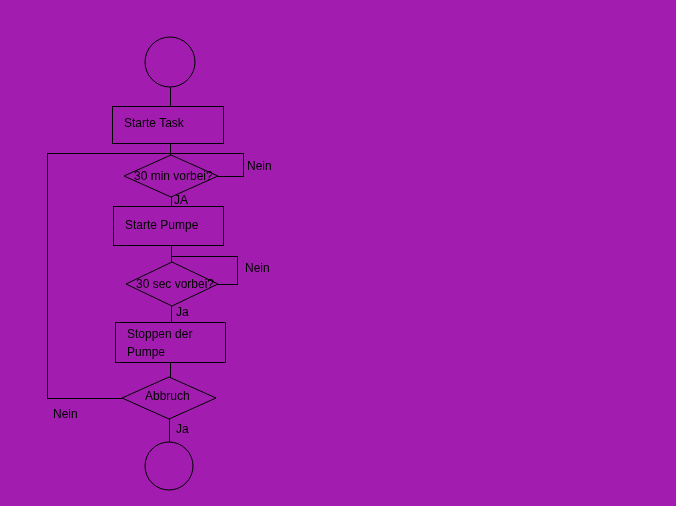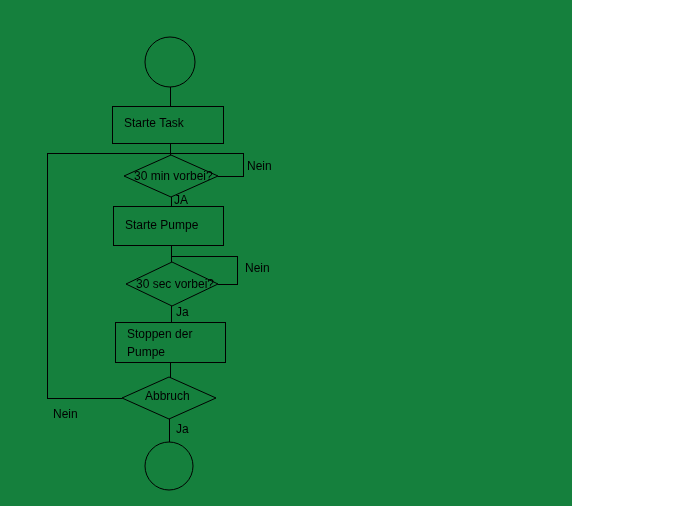--- a/index.html
+++ b/index.html
@@ -8,23 +8,23 @@
     background: #ffffff;
   }
   body {
     width: 676px;
     height: 506px;
     overflow: hidden;
     font-family: "Liberation Sans", sans-serif;
   }
   #flowchart-canvas {
     position: relative;
-    width: 572px;
+    width: 676px;
     height: 506px;
-    background: #15803d;
+    background: #a21caf;
   }
   svg.diagram {
     position: absolute;
     left: 0;
     top: 0;
     width: 676px;
     height: 506px;
   }
   .shape-stroke {
     fill: none;

